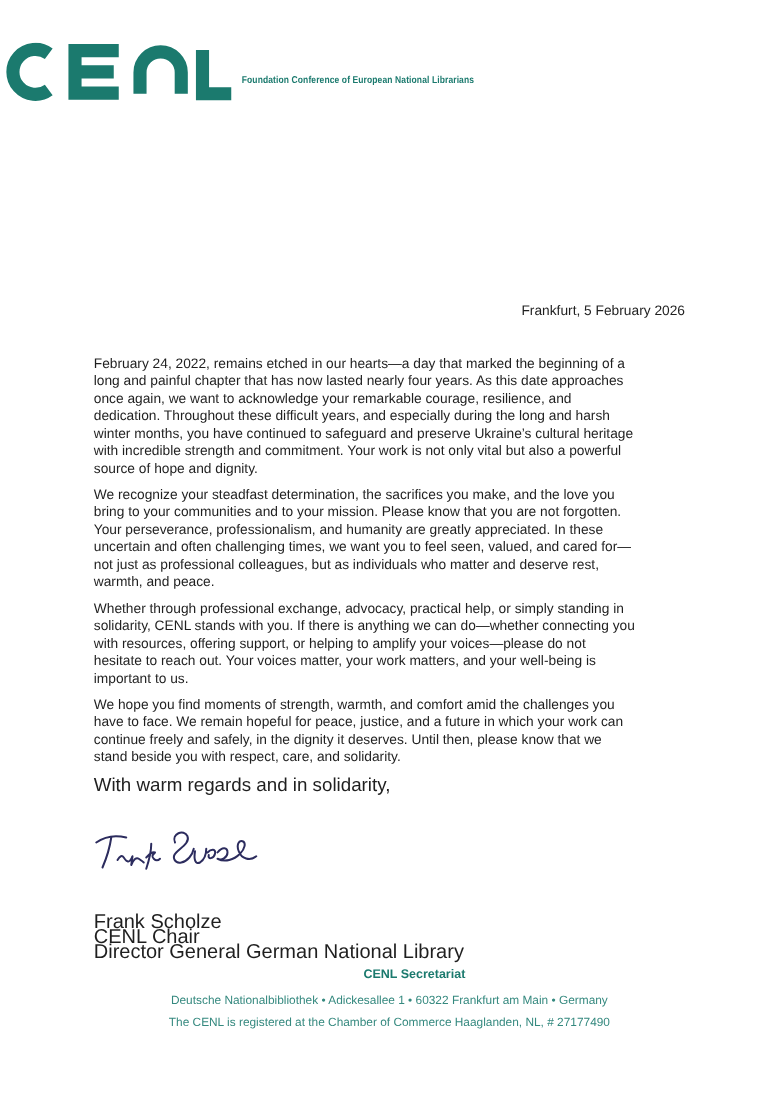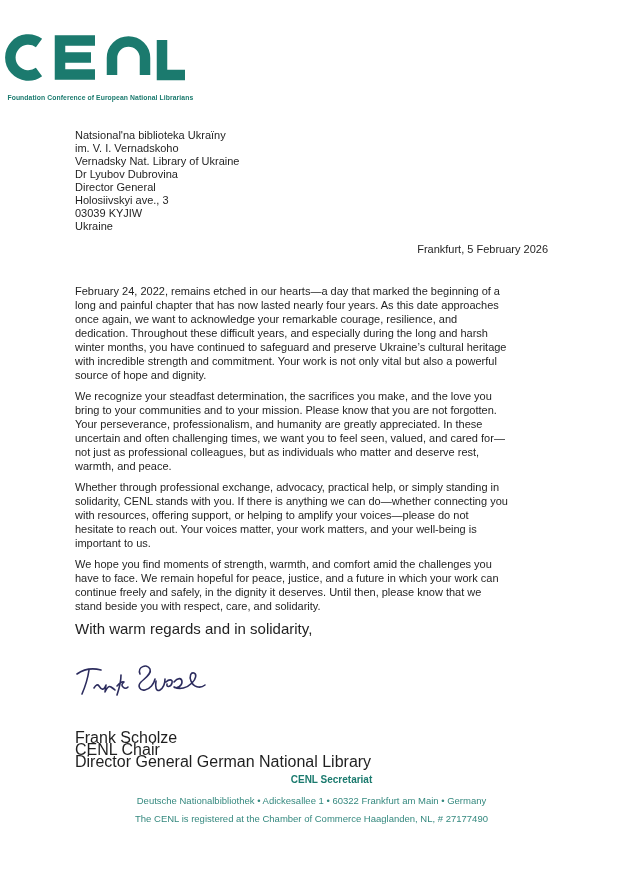--- a/index.html
+++ b/index.html
@@ -7,21 +7,21 @@
     position:relative;
     width:623px;height:880px;
     background:#ffffff;
     font-family:"Liberation Sans", sans-serif;
     color:#1f1f1f;
     overflow:hidden;
   }
   
   .logo{
     position:absolute;top:34px;left:0;width:623px;
-    display:flex;flex-direction:column;
+    display:flex;flex-direction:row;align-items:center;
   }
   .logo svg{display:block;}
   .tagline{
     margin-top:12px;width:200px;display:flex;justify-content:center;
   }
   .tagline span{
     font-size:8px;font-weight:bold;color:#1b7a6e;white-space:nowrap;
     transform:scaleX(0.85);transform-origin:center;letter-spacing:0.1px;
   }
   
@@ -77,28 +77,20 @@
       <path d="M39,9 A18,18 0 1 0 39,38"></path>
       <path d="M95,6.5 H60 V40.5 H95 M60,23.5 H91"></path>
       <path d="M112,41 V24 A16.5,16.5 0 0 1 145,24 V41"></path>
       <path d="M162,6 V41 H185"></path>
     </svg>
     <div class="tagline">
       <span>Foundation Conference of European National Librarians</span>
     </div>
   </header>
 
-  <div class="recipient">Natsional'na biblioteka Ukraïny
-im. V. I. Vernadskoho
-Vernadsky Nat. Library of Ukraine
-Dr Lyubov Dubrovina
-Director General
-Holosiivskyi ave., 3
-03039 KYJIW
-Ukraine</div>
 
   <div class="dateline">Frankfurt, 5 February 2026</div>
 
 
   <div class="body">
     <p>February 24, 2022, remains etched in our hearts—a day that marked the beginning of a
 long and painful chapter that has now lasted nearly four years. As this date approaches
 once again, we want to acknowledge your remarkable courage, resilience, and
 dedication. Throughout these difficult years, and especially during the long and harsh
 winter months, you have continued to safeguard and preserve Ukraine’s cultural heritage

